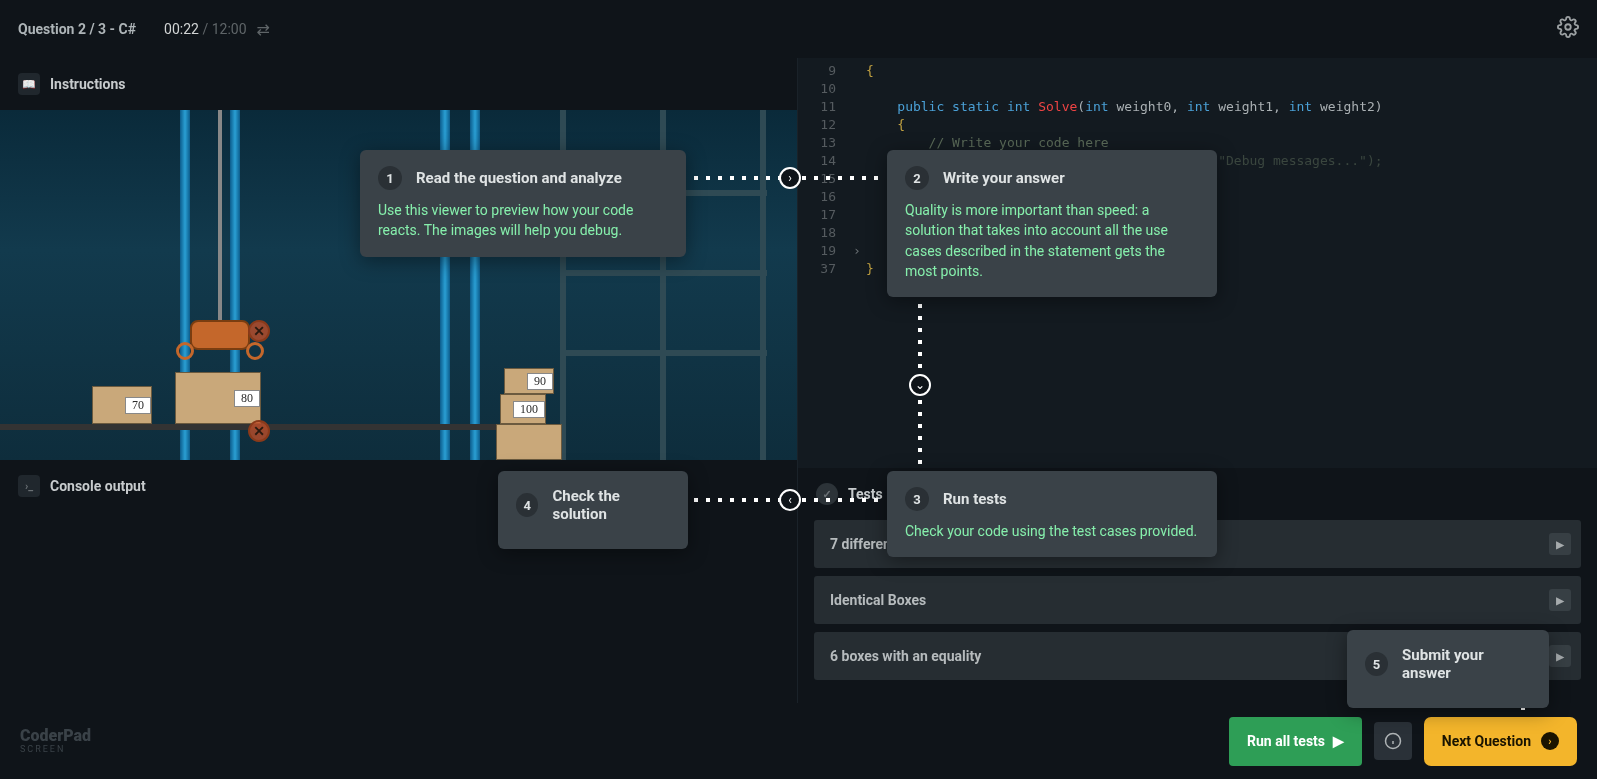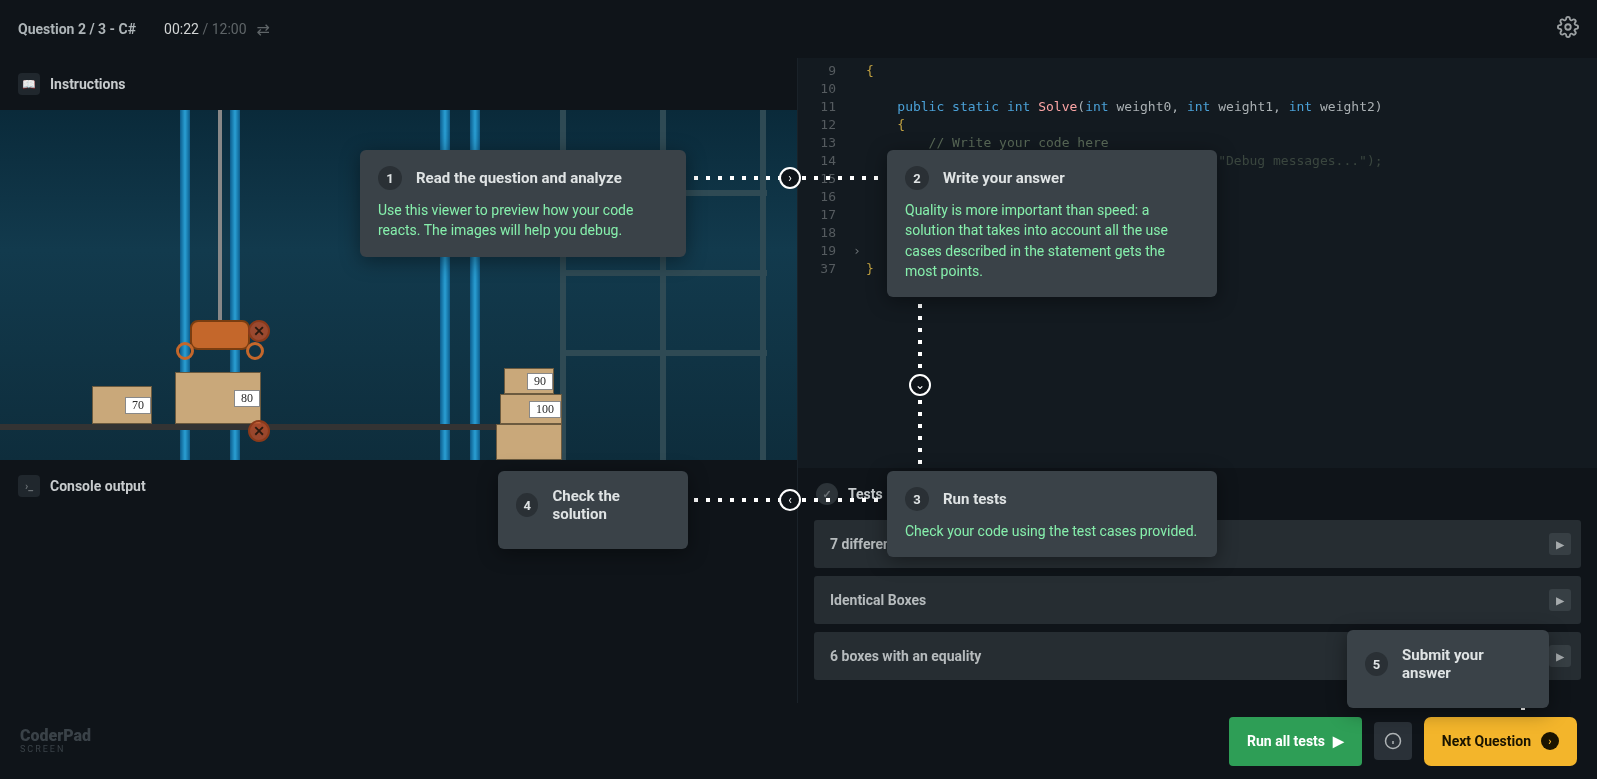--- a/index.html
+++ b/index.html
@@ -32,42 +32,42 @@
 .struc { position:absolute; bottom:0; left:560px; right:15px; top:0; }
 .strut { position:absolute; top:0; bottom:0; width:6px; background:#2f4a54; }
 .strut.s1 { left:0; } .strut.s2 { left:100px; } .strut.s3 { left:200px; }
 .rung { position:absolute; left:0; right:15px; height:6px; background:#2f4a54; }
 .rung.r1 { top:80px; } .rung.r2 { top:160px; } .rung.r3 { top:240px; }
 .belt { position:absolute; left:0; right:300px; bottom:30px; height:6px; background:#333; }
 .box { position:absolute; background:#c9a87a; border:1px solid #6b5a3f; display:flex; align-items:center; justify-content:flex-end; font-size:12px; font-family:serif; color:#2b2b2b; }
 .box .lab { background:#fff; padding:0 6px; border:1px solid #888;}
 .b70  { bottom:36px; left:92px;  width:60px; height:38px; }
 .b80  { bottom:36px; left:175px; width:86px; height:52px; }
-.b100 { bottom:36px; left:500px; width:62px; height:30px; }
+.b100 { bottom:36px; left:500px; width:46px; height:30px; }
 .b90  { bottom:66px; left:504px; width:50px; height:26px; }
 .btop { bottom:0; left:496px; width:66px; height:36px;}
 .claw { position:absolute; left:170px; top:210px; width:100px; height:50px; }
 .claw .arm { position:absolute; left:48px; top:-210px; width:4px; height:210px; background:#888; }
 .claw .body { position:absolute; left:20px; top:0; width:60px; height:30px; background:#c4672b; border-radius:8px; border:2px solid #7a3d10;}
 .claw .w1,.claw .w2 { position:absolute; top:22px; width:18px; height:18px; border:3px solid #c4672b; border-radius:50%; }
 .claw .w1 { left:6px; } .claw .w2 { right:6px; }
 .redcirc { position:absolute; width:22px; height:22px; border-radius:50%; background:rgba(200,80,40,0.75); border:2px solid #8b3a1a; color:#2b1a10; display:flex; align-items:center; justify-content:center; font-weight:bold; font-size:14px;}
 .rc1 { left:248px; top:210px; } .rc2 { left:248px; top:310px; }
 
 
 .console-wrap { flex:1; }
 .console-wrap .phead { margin-top:0; }
 
 
 .editor { background:#131a20; font-family:"SFMono-Regular",Consolas,monospace; font-size:13px; line-height:18px; padding:4px 0 10px 0; color:#aab0b3; height:410px; overflow:hidden;}
 .line { display:flex; }
 .ln { width:50px; text-align:right; padding-right:12px; color:#555b5f; user-select:none; flex-shrink:0;}
 .gutter { width:18px; flex-shrink:0; color:#6a7074; text-align:center;}
 .code { white-space:pre; }
-.kw { color:#4aa0d6; } .typ { color:#4aa0d6;} .fn{color:#fca5a5;} .par{color:#4aa0d6;} .cm{color:#5a6a58;} .y{color:#c0a040;}
+.kw { color:#4aa0d6; } .typ { color:#4aa0d6;} .fn{color:#ef4444;} .par{color:#4aa0d6;} .cm{color:#5a6a58;} .y{color:#c0a040;}
 
 
 .tests-area { flex:1; padding:0 16px; }
 .test-row { background:#262d32; margin-bottom:8px; border-radius:3px; height:48px; display:flex; align-items:center; padding:0 16px; font-size:14px; font-weight:700; color:#b6bbbd; position:relative;}
 .test-row .play { position:absolute; right:10px; width:22px; height:22px; background:#373f44; border-radius:3px; display:flex; align-items:center; justify-content:center; font-size:10px; color:#a6abad; cursor:pointer;}
 
 
 .footer { position:absolute; bottom:0; left:0; right:0; height:76px; display:flex; align-items:center; padding:0 20px; }
 .brand { color:#3a4248; font-size:14px; line-height:1.1; }
 .brand .big { font-weight:900; font-size:16px; }

